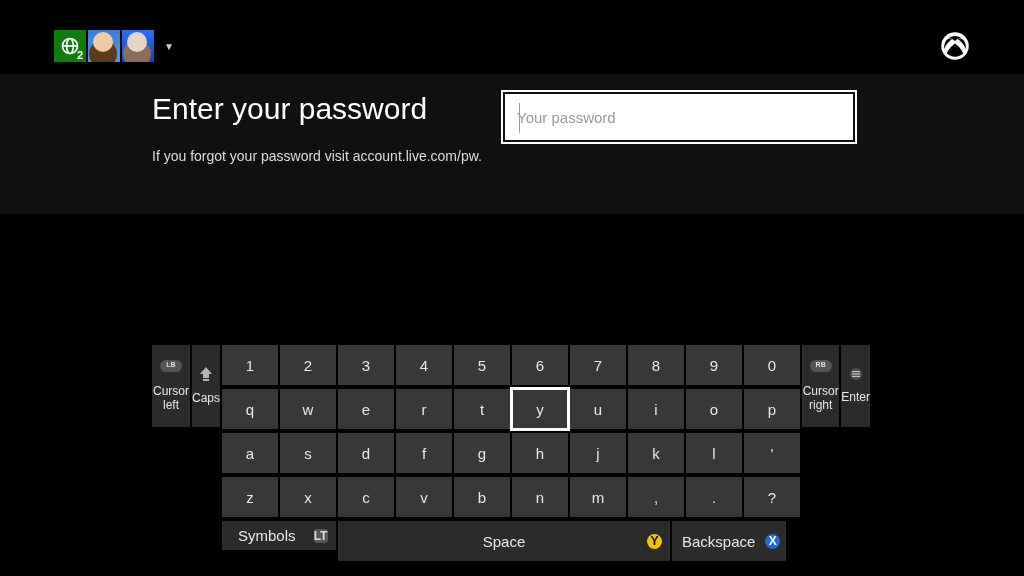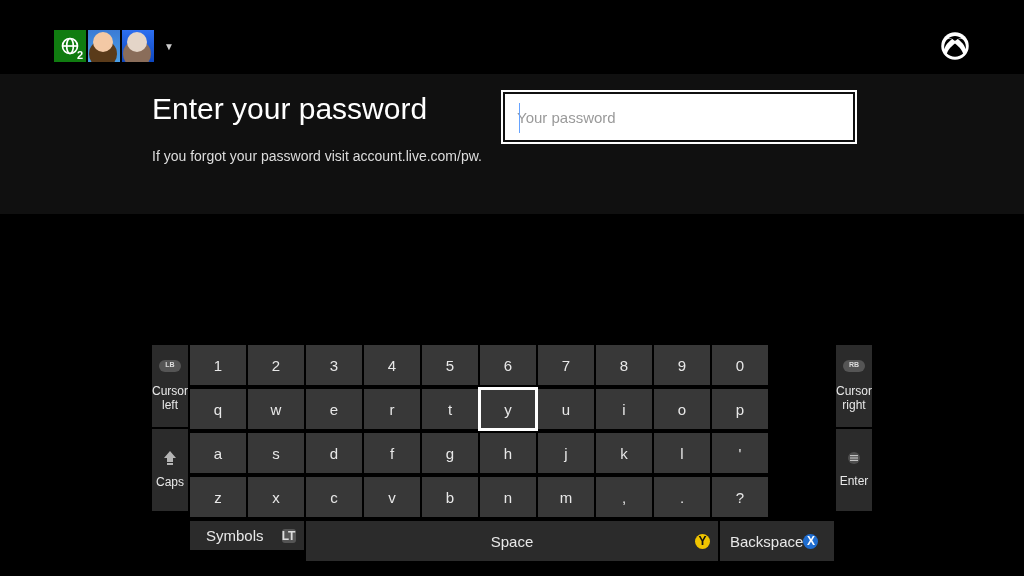--- a/index.html
+++ b/index.html
@@ -27,31 +27,31 @@
   .subtext { font-size: 14px; margin-top: 22px; color: #ddd; }
 
   .password-wrap { position: absolute; left: 501px; top: 90px; width: 356px; height: 54px; border: 2px solid #fff; padding: 2px; }
   .password-input { width: 100%; height: 100%; background: #fff; border: none; outline: none; color: #737373; font-size: 15px; padding: 0 12px; }
   .password-input::placeholder { color: #9a9a9a; }
   .password-caret { position: absolute; left: 16px; top: 11px; width: 1px; height: 30px; background: #66a3ff; }
 
   
   .keyboard { position: absolute; left: 152px; top: 345px; width: 720px; }
   .kb-row { display: flex; gap: 2px; margin-bottom: 2px; }
-  .side-col { display: flex; flex-direction: column; gap: 2px; width: 68px; }
+  .side-col { display: flex; flex-direction: row; gap: 2px; width: 68px; }
   .side-key-top { height: 82px; }
   .side-key-bottom { height: 82px; }
   .key { background: #383838; display: flex; align-items: center; justify-content: center; font-size: 15px; color: #e8e8e8; user-select: none; }
   .key-dim { background: #2b2b2b; }
   .key-std { width: 56px; height: 40px; }
   .key-highlight { outline: 3px solid #fff; outline-offset: -1px; position: relative; z-index: 2; }
   .side-key { flex-direction: column; font-size: 12px; text-align: center; line-height: 1.2; padding: 6px 0; }
   .wide-sym { width: 114px; height: 29px; justify-content: flex-start; padding-left: 16px; gap: 18px; }
-  .wide-space { width: 412px; height: 40px; justify-content: center; position: relative; }
-  .wide-back { width: 114px; height: 40px; justify-content: flex-start; padding-left: 10px; }
+  .wide-space { width: 332px; height: 40px; justify-content: center; position: relative; }
+  .wide-back { width: 114px; height: 40px; justify-content: flex-start; padding-left: 10px; gap: 10px; }
   .btn-badge { width: 14px; height: 14px; border-radius: 2px; font-size: 12px; font-weight: 700; display: inline-flex; align-items: center; justify-content: center; color: #111; }
   .btn-badge.lt { background: #555; color: #ddd; border-radius: 3px; }
   .btn-badge.y { background: #f0c400; }
   .btn-badge.x { background: #1f6dd0; color: #fff; }
   .btn-badge.circle { border-radius: 50%; width: 15px; height: 15px; }
   .space-y { position: absolute; right: 8px; }
   .row-wrap { display: flex; gap: 2px; }
   .main-grid { display: flex; flex-direction: column; gap: 2px; }
   .bumper-pill { width: 22px; height: 12px; border-radius: 6px; background: #555; display:inline-flex; align-items:center; justify-content:center; font-size:7px; font-weight:700; color:#ddd; margin-bottom:12px; }
   .menu-icon, .caps-icon { opacity: .85; }

